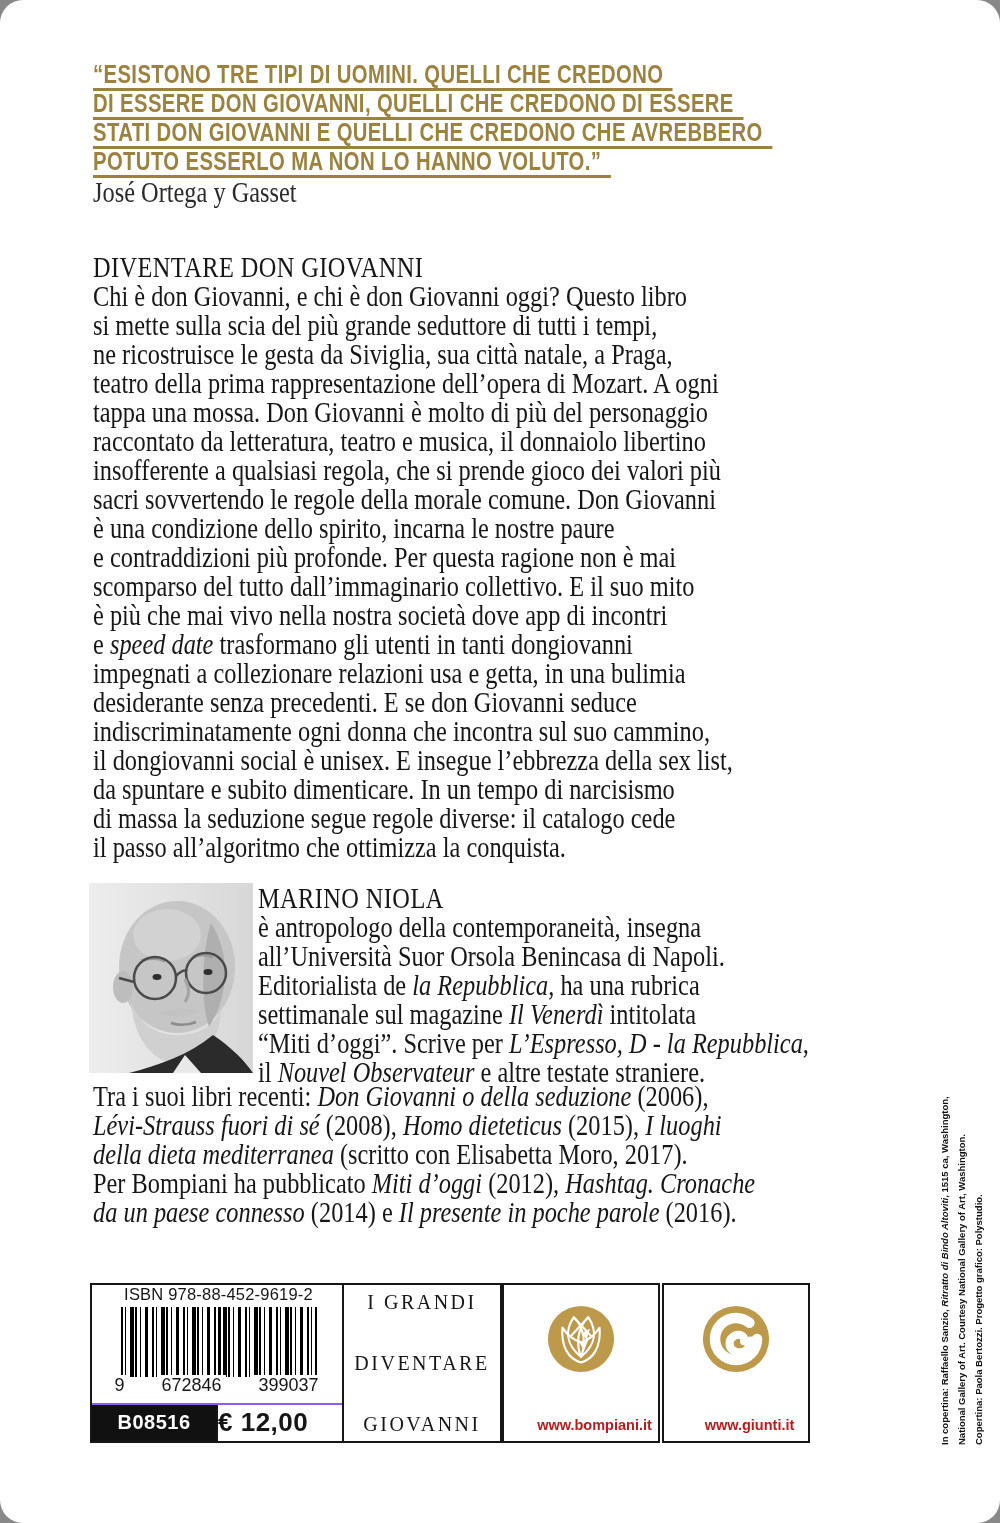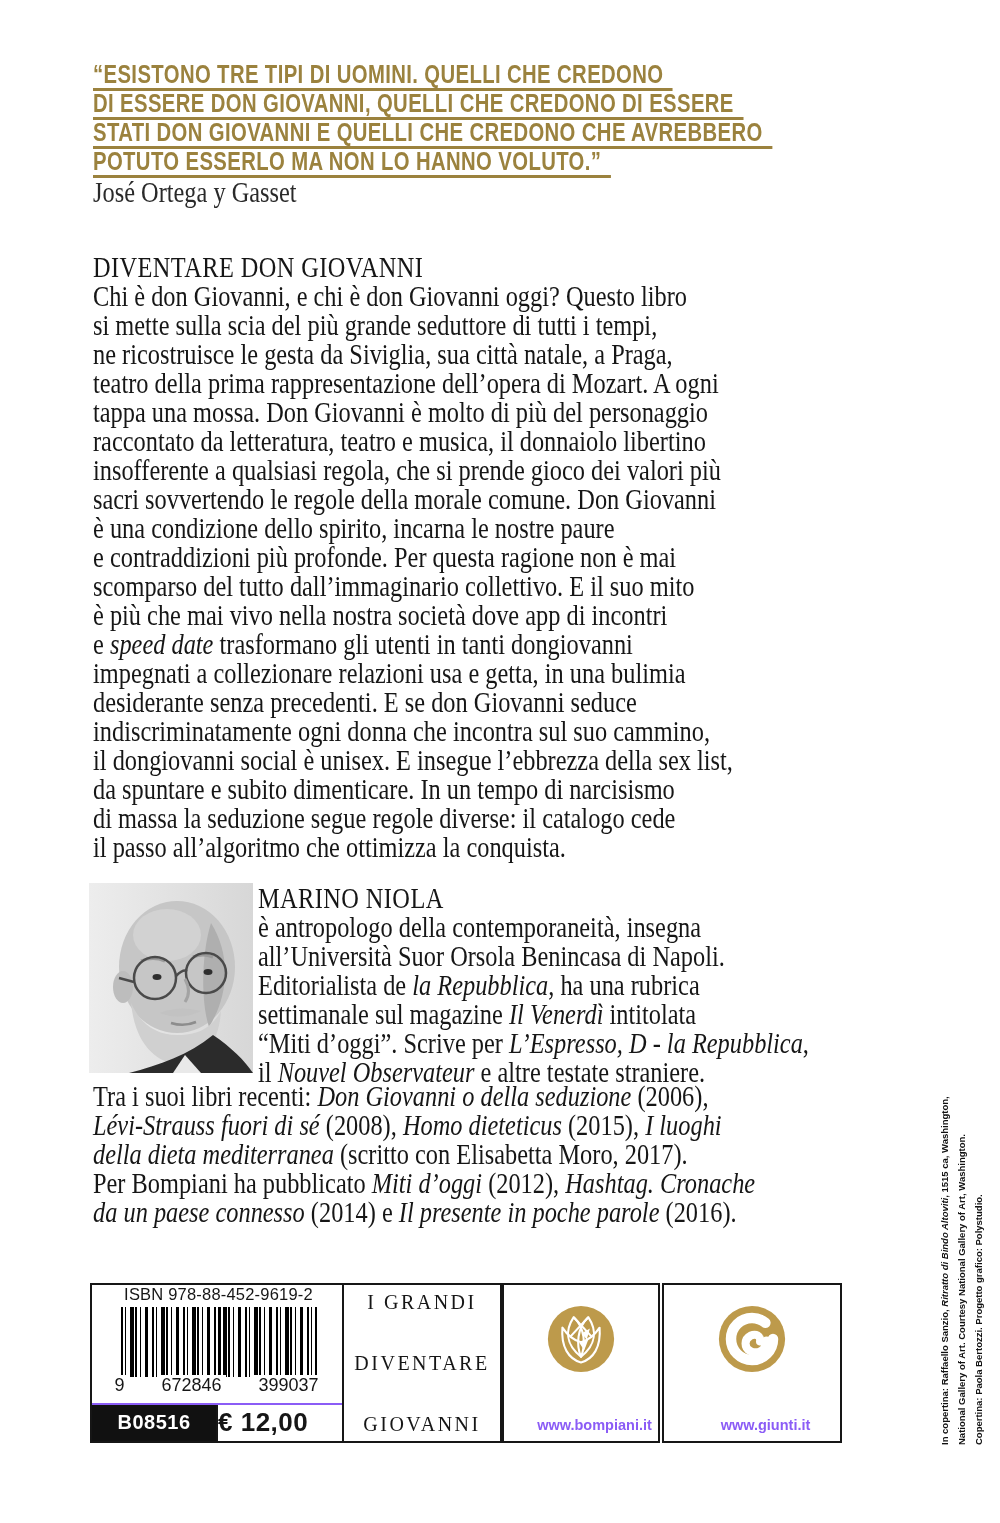--- a/index.html
+++ b/index.html
@@ -1,17 +1,17 @@
 <!DOCTYPE html>
 <html><head>
 <meta charset="utf-8">
 <style>
   html,body{margin:0;padding:0;background:#888;}
   .page{position:relative;width:1000px;height:1523px;background:#fff;overflow:hidden;
-        font-family:"Liberation Serif",serif;color:#161616;}
+        font-family:"Liberation Serif",serif;color:#161616;border-radius:23px;}
 
   
   .quote{position:absolute;left:93px;top:62px;transform:scaleX(.78);transform-origin:0 0;}
   .q-line{font-family:"Liberation Sans",sans-serif;font-weight:700;font-size:26px;
           line-height:24px;letter-spacing:.5px;color:#9b823e;white-space:nowrap;
           border-bottom:3px solid #9b823e;padding:0 12px 2px 0;width:max-content;}
   .attribution{position:absolute;left:93px;top:176px;font-size:29px;color:#2a2a2a;
                transform:scaleX(.84);transform-origin:0 0;white-space:nowrap;}
 
   
@@ -26,21 +26,21 @@
   
   .photo{position:absolute;left:89px;top:883px;width:164px;height:190px;}
 
   
   .fbox{position:absolute;top:1283px;height:160px;border:2px solid #161616;
         box-sizing:border-box;background:#fff;}
   #box-isbn{left:90px;width:257px;}
   #box-series{left:342px;width:160px;display:flex;flex-direction:column;
               justify-content:center;align-items:center;gap:35px;}
   #box-bompiani{left:502px;width:158px;}
-  #box-giunti{left:662px;width:180px;}
+  #box-giunti{left:662px;width:148px;}
 
   .isbn-label{text-align:center;font-family:"Liberation Sans",sans-serif;
               font-size:16.5px;letter-spacing:.2px;}
   .barcode{position:relative;width:216px;margin:3px auto 0;height:98px;}
   .bars{position:absolute;left:10px;right:10px;top:0;height:70px;
         background:repeating-linear-gradient(90deg,
           #000 0,#000 2px,#fff 2px,#fff 4px,
           #000 4px,#000 5px,#fff 5px,#fff 9px,
           #000 9px,#000 13px,#fff 13px,#fff 14px,
           #000 14px,#000 16px,#fff 16px,#fff 19px,
@@ -57,21 +57,21 @@
   .code-box{width:124px;background:#111;color:#fff;text-align:center;
             font:700 20px/34px "Liberation Sans",sans-serif;letter-spacing:.5px;}
   .price-box{flex:1;border-left:2px solid #161616;
              font:700 26px/34px "Liberation Sans",sans-serif;letter-spacing:.5px;}
 
   .series-line{font-family:"Liberation Serif",serif;font-size:20px;letter-spacing:2.5px;
                line-height:26px;color:#161616;}
 
   .logo{position:absolute;top:12px;left:50%;transform:translateX(-50%);}
   .site{position:absolute;bottom:8px;left:0;right:0;text-align:center;
-        font:700 14.5px "Liberation Sans",sans-serif;color:#8b5cf6;padding-left:27px;}
+        font:700 14.5px "Liberation Sans",sans-serif;color:#b91c1c;padding-left:27px;}
 
   
   .credits{position:absolute;left:936px;top:981px;height:464px;
            writing-mode:vertical-rl;transform:rotate(180deg);
            font-family:"Liberation Sans",sans-serif;font-weight:700;font-size:9.5px;
            line-height:17px;color:#111;letter-spacing:0;}
   .credit-line{white-space:nowrap;}
   .credit-line em{font-style:italic;}
 </style>
 </head>

